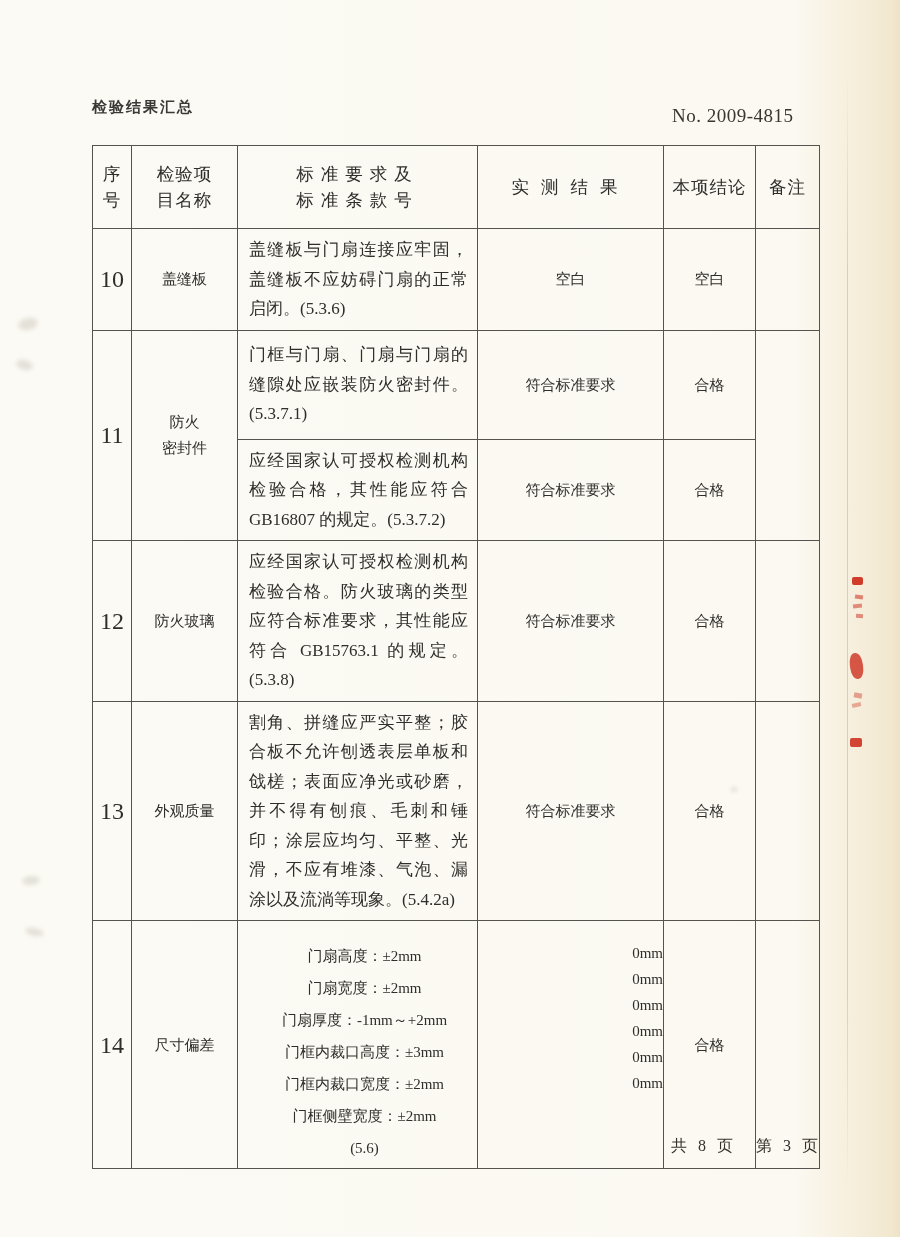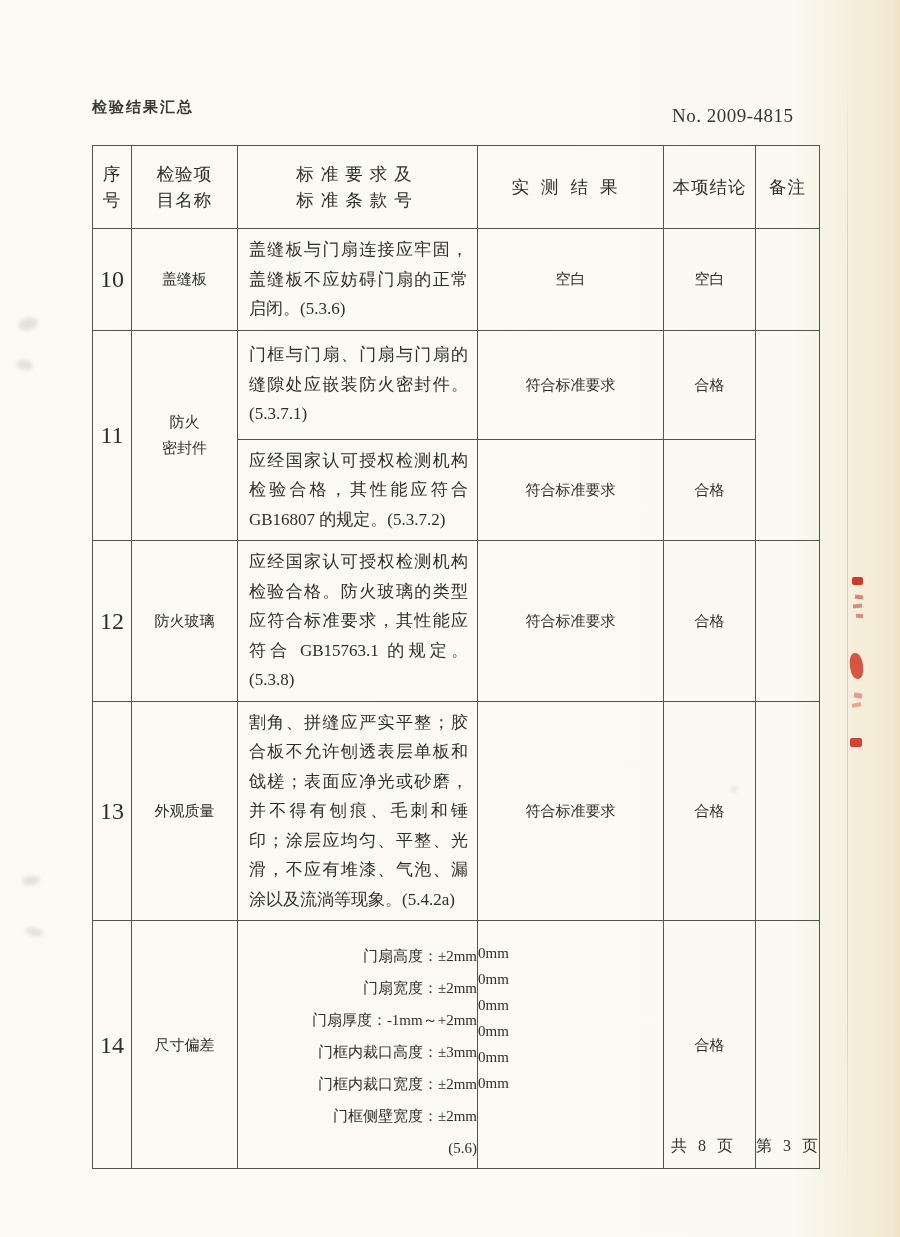--- a/index.html
+++ b/index.html
@@ -44,23 +44,23 @@
   .req{
     text-align:justify;text-align-last:left;
     padding:6px 9px 6px 11px;line-height:29.5px;font-size:17px;margin-top:29px;
   }
   .r10{height:94px}
   .r11a{height:109px}
   .r11b{height:97px}
   .r12{height:144px}
   .r13{height:205px}
   .r14{height:248px}
-  .meas{vertical-align:top;text-align:right;padding:19px 0 0 14px}
+  .meas{vertical-align:top;text-align:center;padding:19px 0 0 14px}
   .meas .mline{line-height:32px;height:32px;white-space:nowrap}
-  .vals{vertical-align:top;text-align:left;padding:19px 0 0 0}
+  .vals{vertical-align:top;text-align:right;padding:19px 0 0 0}
   .footer{
     position:absolute;left:671px;top:1136px;
     font-size:16px;letter-spacing:3.5px;color:#33322d;
   }
   
   .stamp{position:absolute;background:#d03b2a}
   .stamp-a{left:852px;top:577px;width:11px;height:8px;border-radius:2px}
   .stamp-b1{left:855px;top:595px;width:8px;height:4px;opacity:.6;transform:rotate(8deg)}
   .stamp-b2{left:853px;top:604px;width:9px;height:4px;opacity:.55;transform:rotate(-6deg)}
   .stamp-b3{left:856px;top:614px;width:7px;height:4px;opacity:.55;transform:rotate(4deg)}

